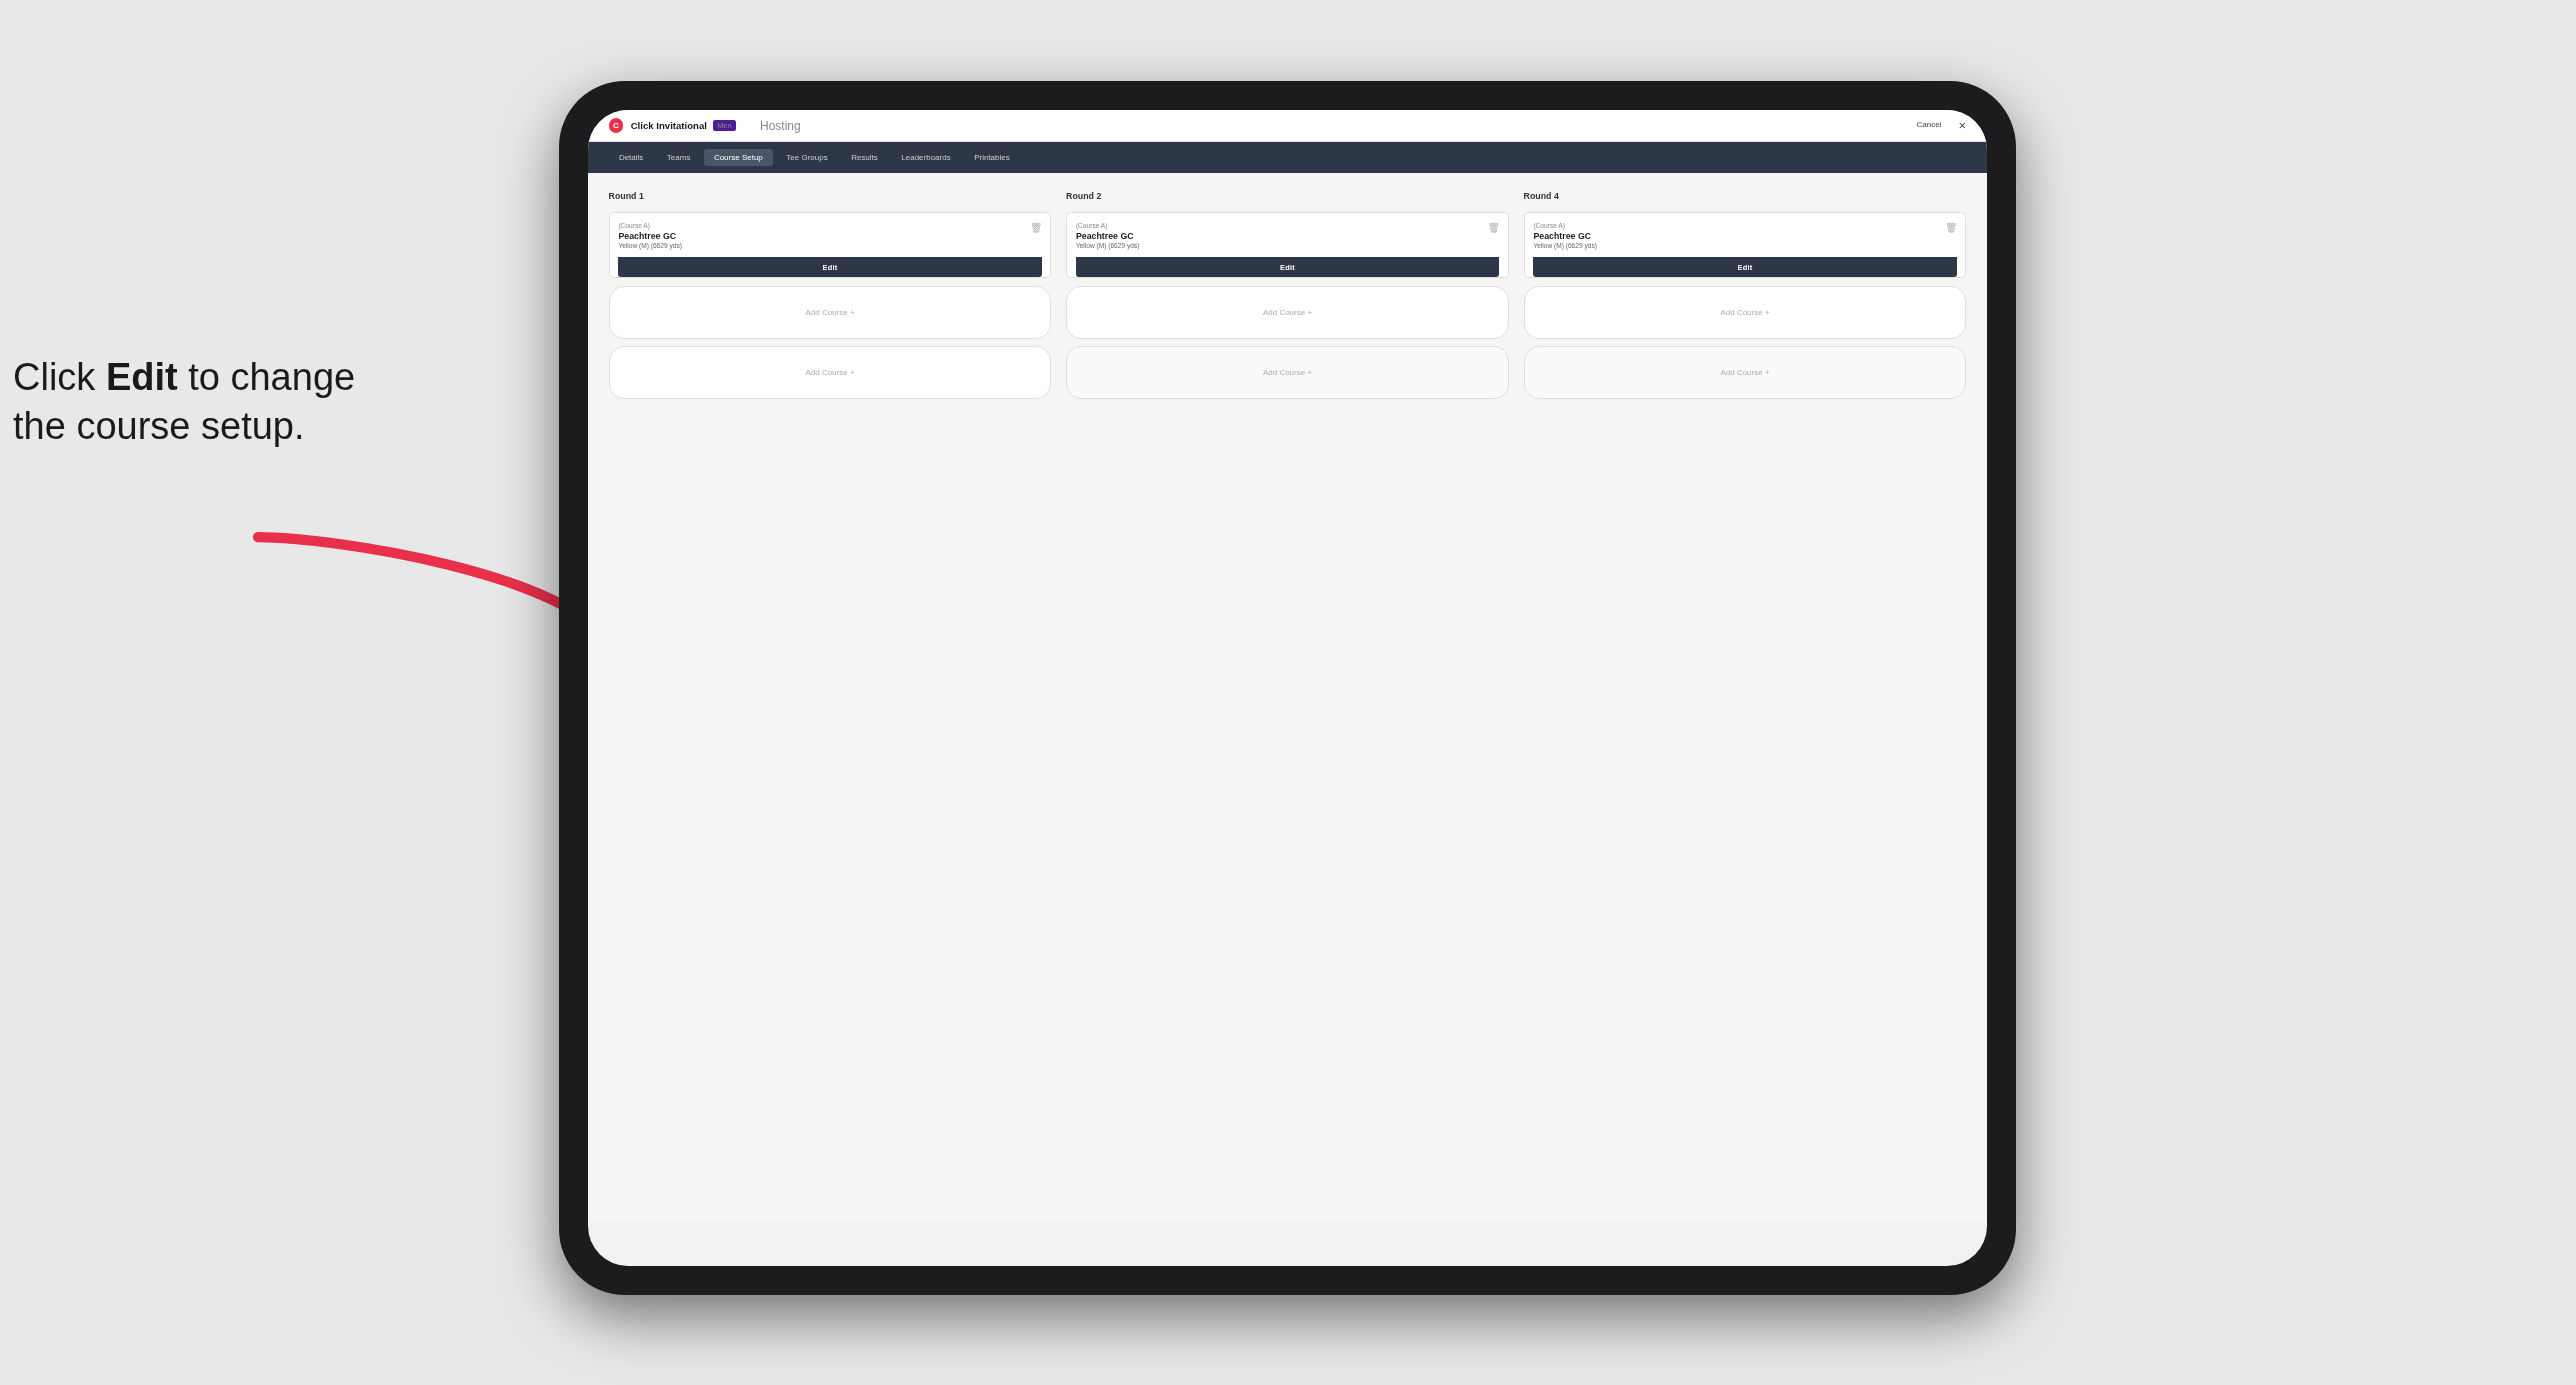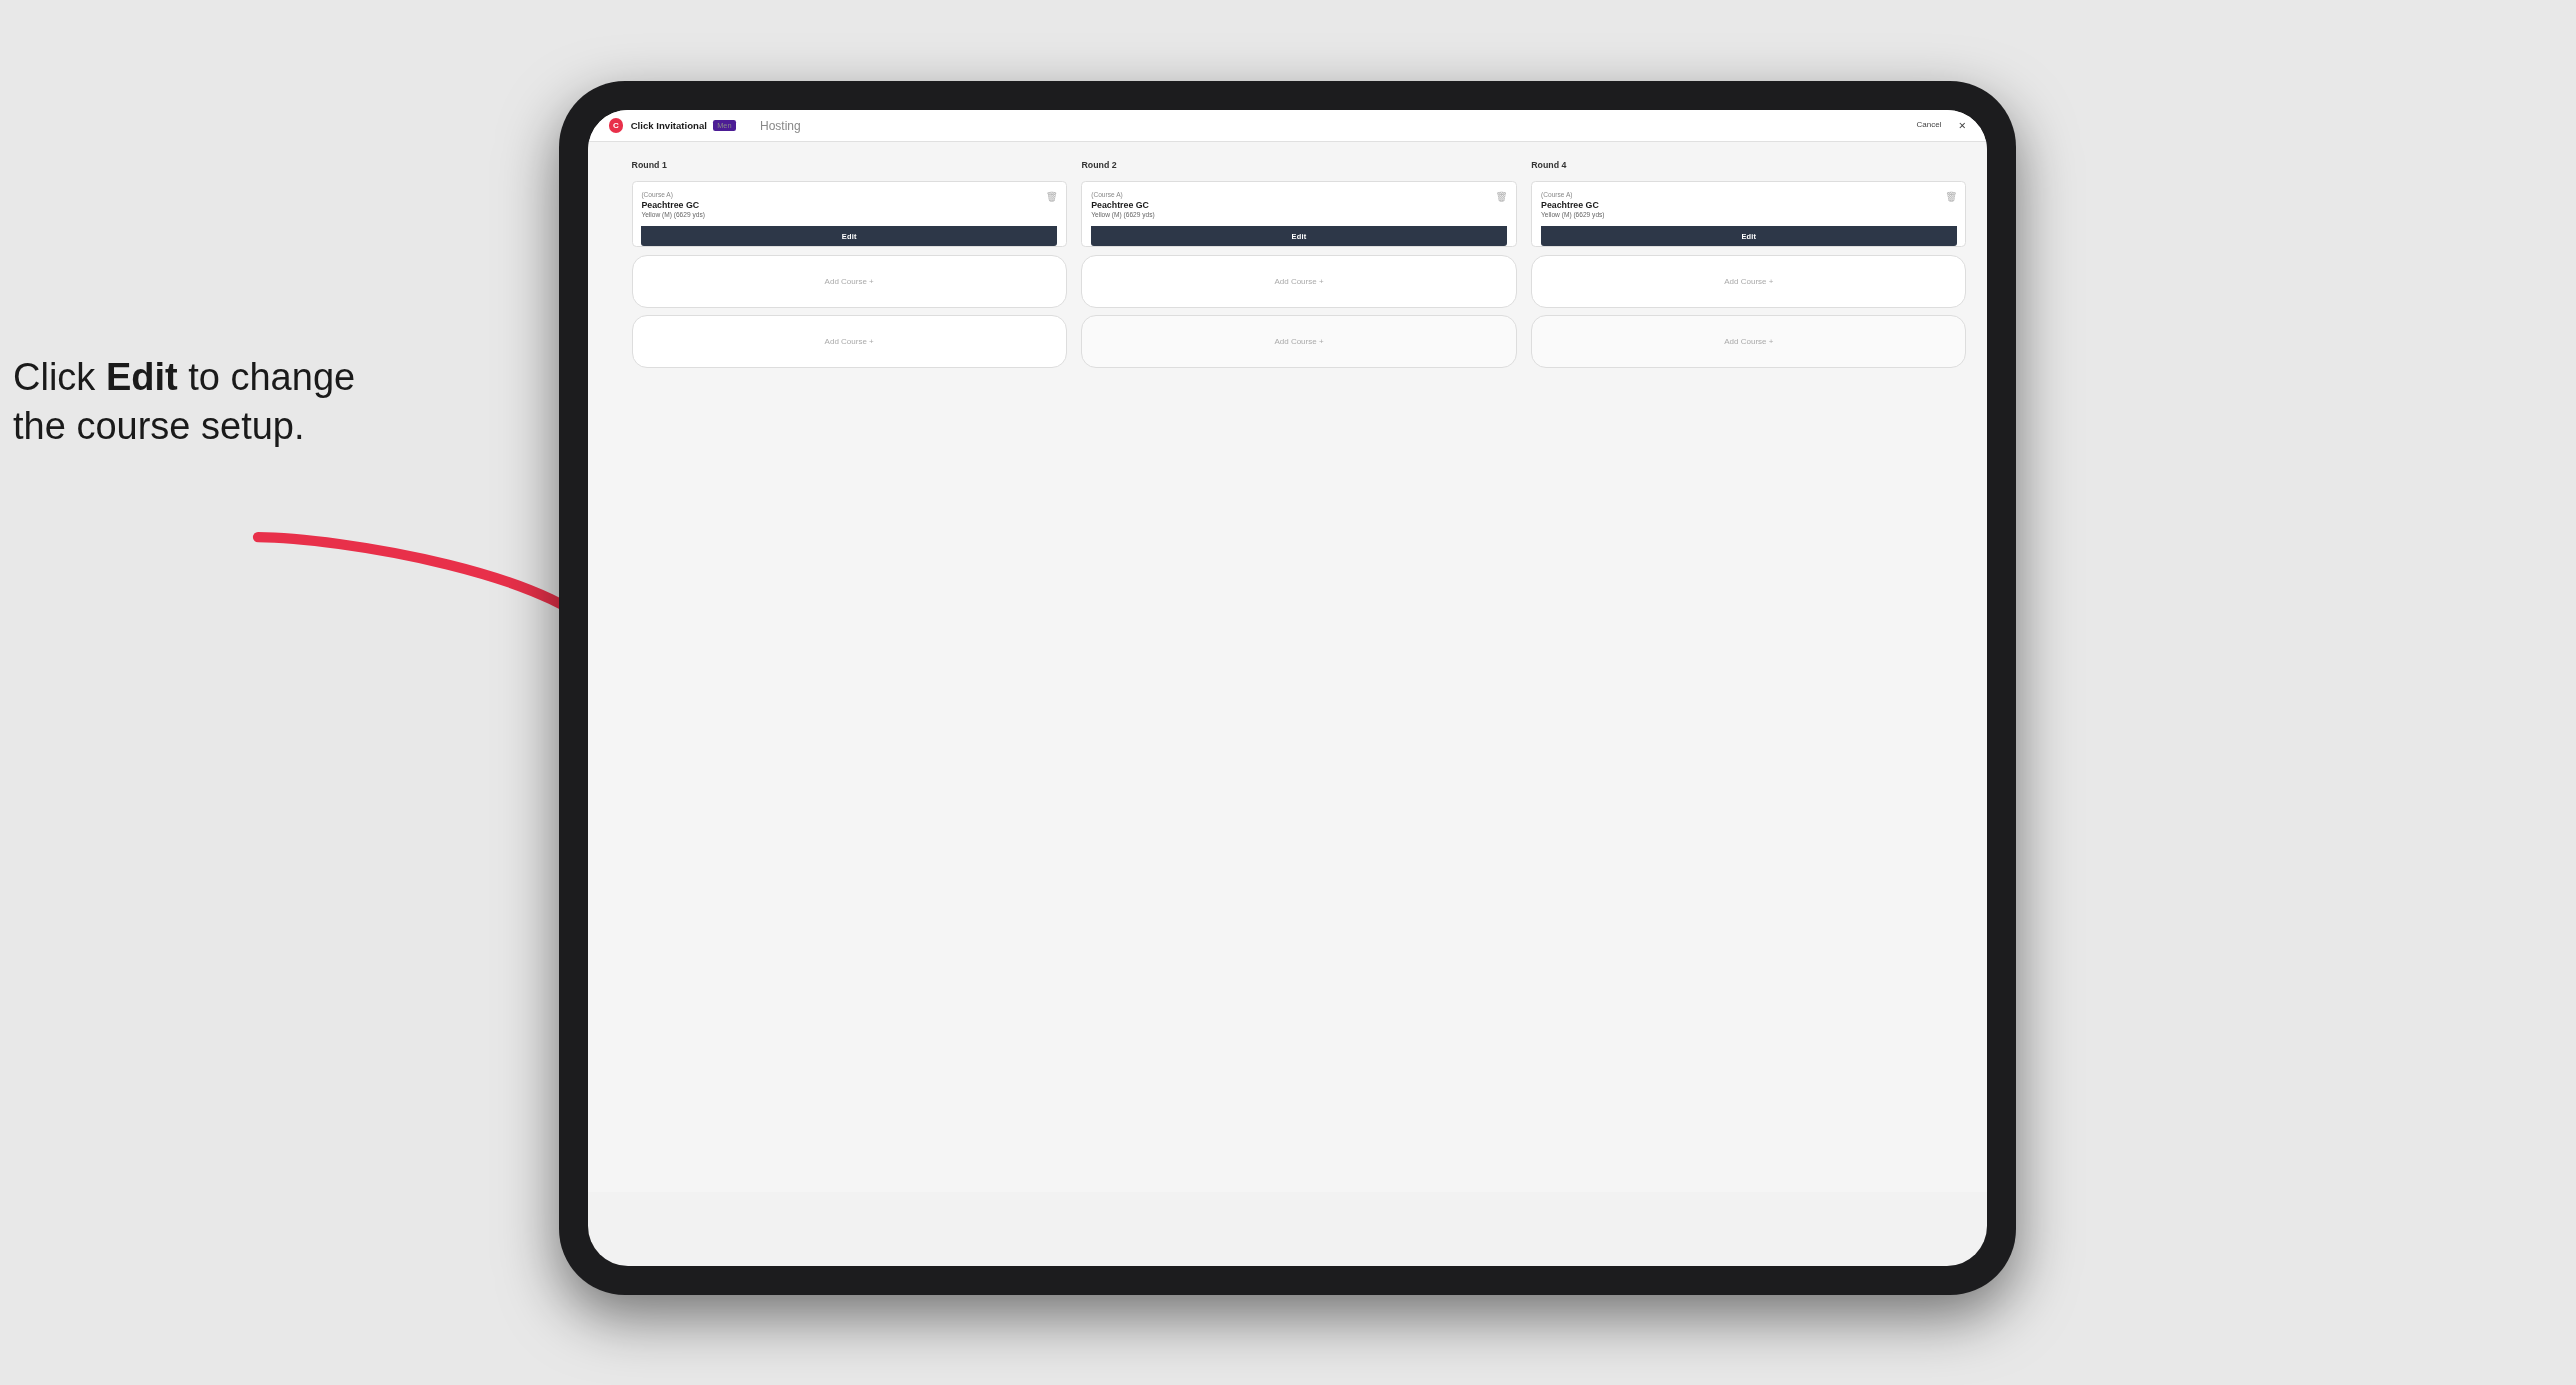--- a/index.html
+++ b/index.html
@@ -192,21 +192,20 @@
       background: #f5f5f5;
       height: calc(100% - 106px);
       overflow-y: auto;
     }
 
     
     .rounds-grid {
       display: grid;
       grid-template-columns: repeat(3, 1fr);
       gap: 14.7px;
-      margin-left: 23px;
     }
 
     .round-column {
       display: flex;
       flex-direction: column;
       gap: 7.4px;
     }
 
     .round-title {
       font-size: 8.8px;
@@ -320,20 +319,29 @@
       </div>
       <span class="sub-header-title">Click Invitational</span>
       <span class="sub-header-badge">Men</span>
       <span class="sub-header-hosting">Hosting</span>
       <div class="sub-header-cancel">
         <span>Cancel</span>
         <span style="font-size:9.6px;">✕</span>
       </div>
     </div>
 
+    <div class="tab-bar">
+      <div class="tab-item">Details</div>
+      <div class="tab-item">Teams</div>
+      <div class="tab-item active">Course Setup</div>
+      <div class="tab-item">Tee Groups</div>
+      <div class="tab-item">Results</div>
+      <div class="tab-item">Leaderboards</div>
+      <div class="tab-item">Printables</div>
+    </div>
 
     <div class="main-content">
       <div class="rounds-grid">
 
         <div class="round-column">
           <div class="round-title">Round 1</div>
           <div class="course-card">
             <div class="delete-icon">🗑</div>
             <div class="course-label">(Course A)</div>
             <div class="course-name">Peachtree GC</div>

